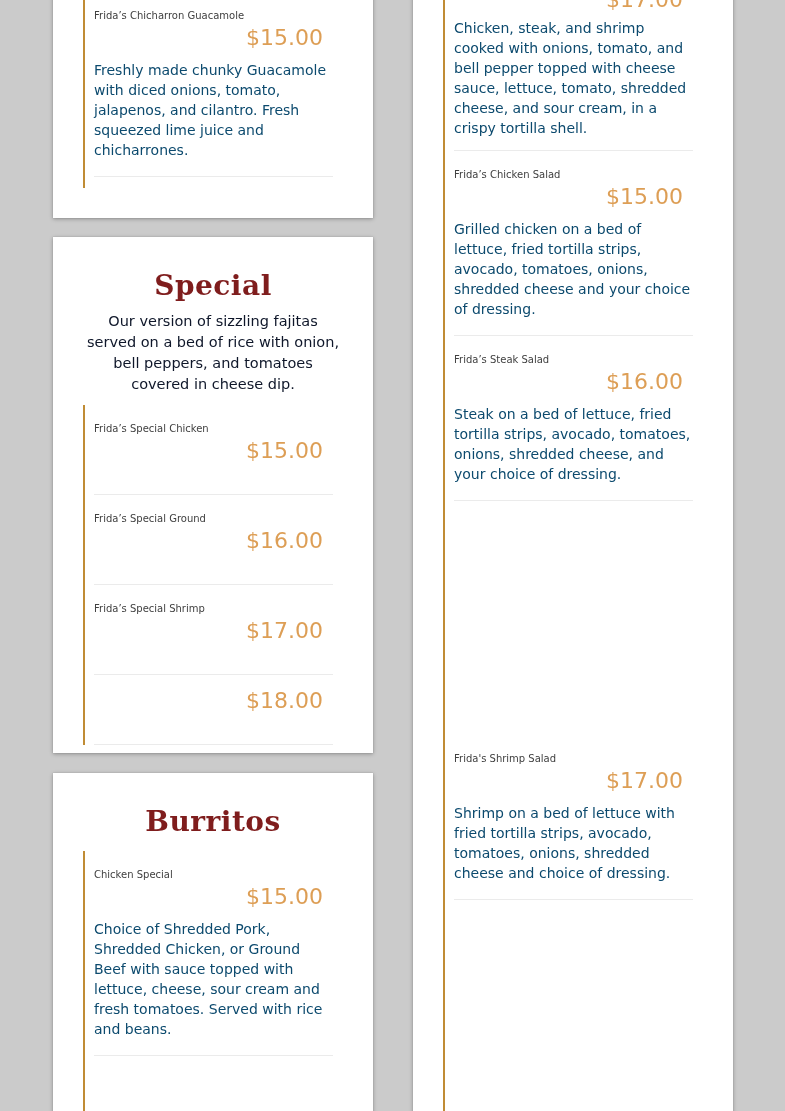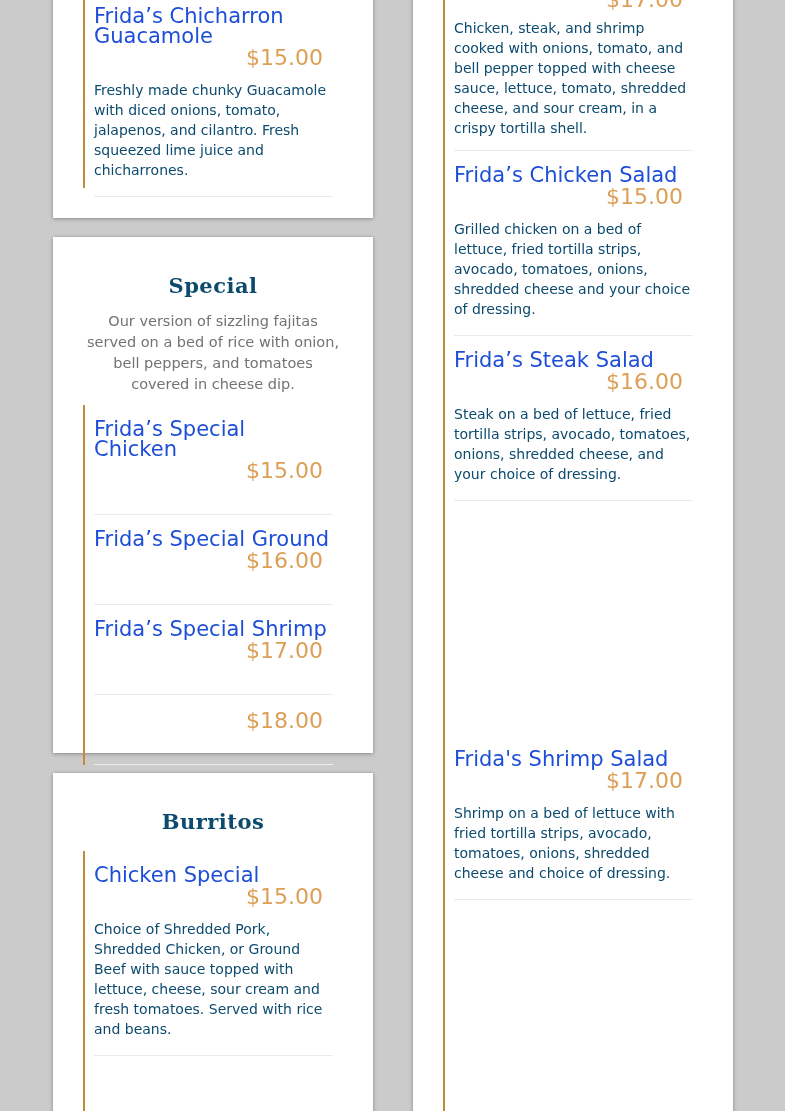--- a/index.html
+++ b/index.html
@@ -21,31 +21,31 @@
   .card-guacamole { left: 53px; top: -60px; height: 278px; }
   .card-special   { left: 53px; top: 237px; height: 516px; }
   .card-burritos  { left: 53px; top: 773px; height: 600px; }
   
   .card-salads    { left: 413px; top: -40px; height: 1400px; }
 
   .card-title {
     text-align: center;
     font-family: "DejaVu Serif", "Liberation Serif", serif;
     font-weight: bold;
-    font-size: 21px;
+    font-size: 28px;
     line-height: 26px;
-    color: #0c4a6e;
+    color: #7f1d1d;
     letter-spacing: 0.5px;
     margin-top: 6px;
   }
   .card-desc {
     text-align: center;
     font-size: 14.5px;
     line-height: 21px;
-    color: #737373;
+    color: #0f172a;
     margin-top: 12px;
   }
   .items {
     border-left: 2px solid #c08c35;
     padding-left: 9px;
     margin-top: 10px;
   }
   .card-guacamole .items { margin-top: 0; height: 100%; box-sizing: border-box; }
   .card-guacamole .spacer { height: 36px; }
   .card-burritos .items, .card-salads .items { padding-bottom: 300px; }
@@ -56,23 +56,23 @@
     padding-top: 14px;
     padding-bottom: 16px;
     border-bottom: 1px solid #ebebeb;
   }
   .card-guacamole .menu-item { padding-top: 0; }
   .card-special .menu-item { padding-bottom: 33px; }
   .menu-item.first-cut { padding-top: 0; padding-bottom: 12px; }
   .menu-item.gap-before { padding-top: 248px; }
 
   .item-name {
-    font-size: 21px;
+    font-size: 10px;
     line-height: 20px;
-    color: #1d4ed8;
+    color: #404040;
   }
   .item-price {
     margin-top: 2px;
     text-align: right;
     padding-right: 10px;
     font-size: 22px;
     line-height: 20px;
     color: #dd9e55;
   }
   .menu-item.first-cut .item-price { margin-top: 0; }

